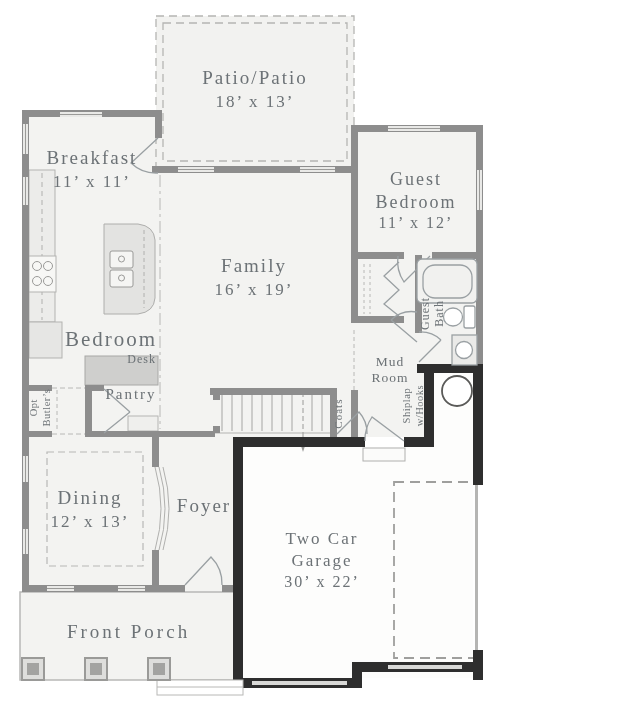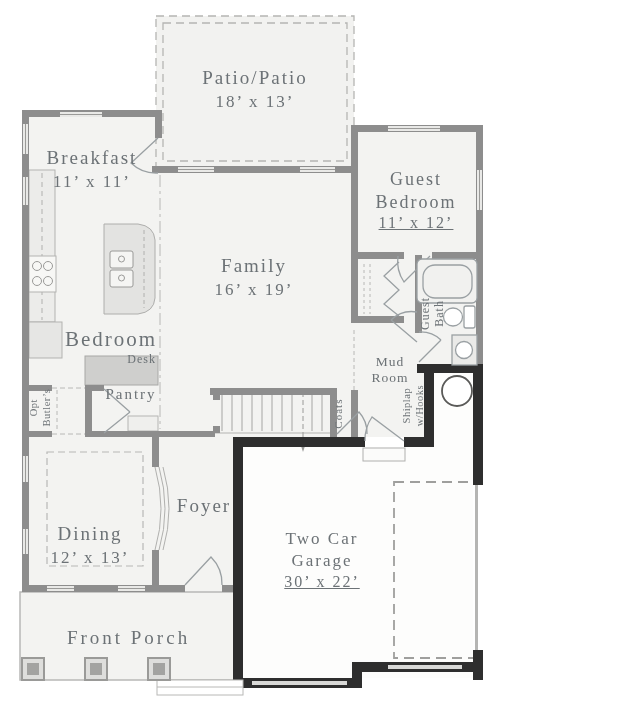--- a/index.html
+++ b/index.html
@@ -11,21 +11,21 @@
     font-family:"Liberation Serif", serif; color:var(--txt); overflow:hidden;
   }
   #plan-svg{position:absolute;left:0;top:0;}
   .lbl{
     position:absolute; text-align:center; letter-spacing:2px; line-height:1.3;
     color:var(--txt); white-space:nowrap;
   }
   .lbl .l1{display:block;}
   .lbl .dim{display:block; letter-spacing:2px;}
   .f19{font-size:19px;} .f18{font-size:18px;} .f17{font-size:17px;}
-  .f16{font-size:16px;text-decoration:underline;} .f21{font-size:21px;} .f15{font-size:15px;}
+  .f16{font-size:16px;} .f21{font-size:21px;} .f15{font-size:15px;}
   .f13{font-size:13.5px; letter-spacing:1px;} .f12{font-size:12px; letter-spacing:1px;}
   .f11{font-size:11px; letter-spacing:1px;} .f10{font-size:10.5px; letter-spacing:.5px;}
   .vlabel{transform:rotate(-90deg); transform-origin:center center; line-height:1.2;}
   .porchls{letter-spacing:3px;}
 </style>
 </head>
 <body>
 
 <div id="canvas">
 
@@ -236,36 +236,36 @@
 <div class="lbl f18" style="left:353px;top:168px;width:126px;line-height:1.25;">
   <span class="l1">Guest</span>
   <span class="l1">Bedroom</span>
   <span class="dim f16">11’ x 12’</span>
 </div>
 
 <div class="lbl f21" style="left:52px;top:326px;width:118px;">
   <span class="l1">Bedroom</span>
 </div>
 
-<div class="lbl f19" style="left:28px;top:486px;width:124px;margin-top:36px;">
+<div class="lbl f19" style="left:28px;top:486px;width:124px;">
   <span class="l1">Dining</span>
   <span class="dim f17">12’ x 13’</span>
 </div>
 
 <div class="lbl f19" style="left:162px;top:494px;width:84px;">
   <span class="l1">Foyer</span>
 </div>
 
 <div class="lbl f17" style="left:246px;top:528px;width:152px;line-height:1.3;">
   <span class="l1">Two Car</span>
   <span class="l1">Garage</span>
   <span class="dim f16">30’ x 22’</span>
 </div>
 
-<div class="lbl f19 porchls" style="left:20px;top:620px;width:217px;margin-top:6px;">
+<div class="lbl f19 porchls" style="left:20px;top:620px;width:217px;">
   <span class="l1">Front Porch</span>
 </div>
 
 <div class="lbl f13" style="left:351px;top:354px;width:78px;line-height:1.15;">
   <span class="l1">Mud</span>
   <span class="l1">Room</span>
 </div>
 
 <div class="lbl f15" style="left:102px;top:385px;width:58px;">
   <span class="l1">Pantry</span>

